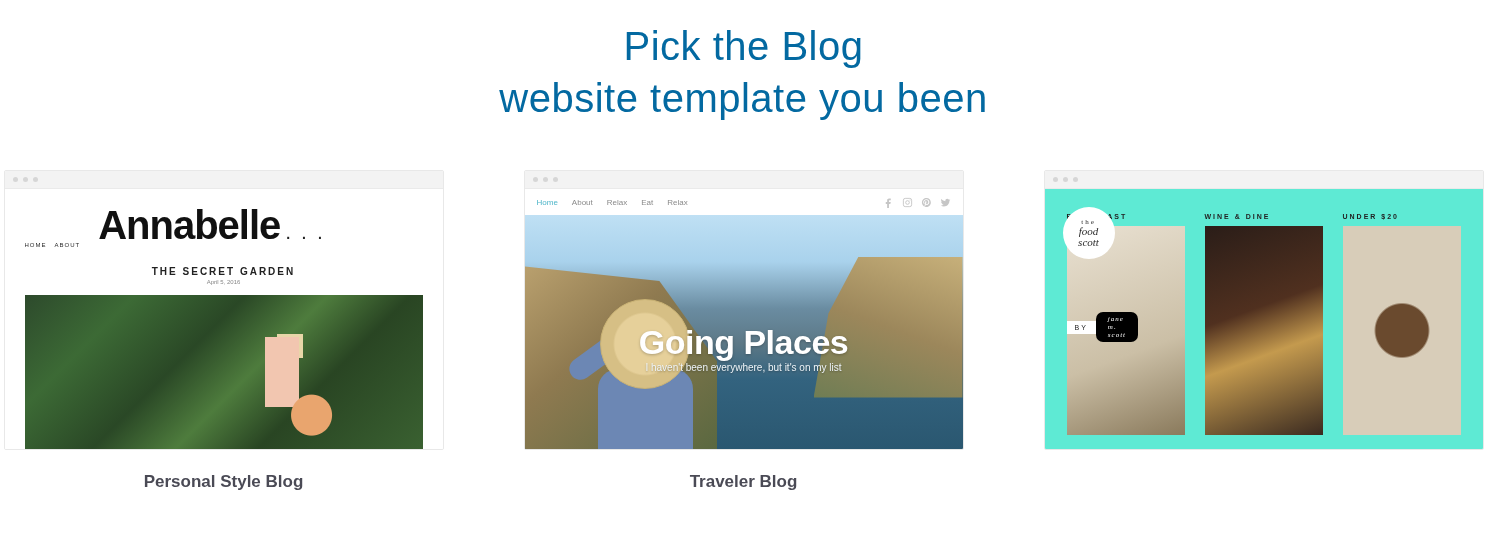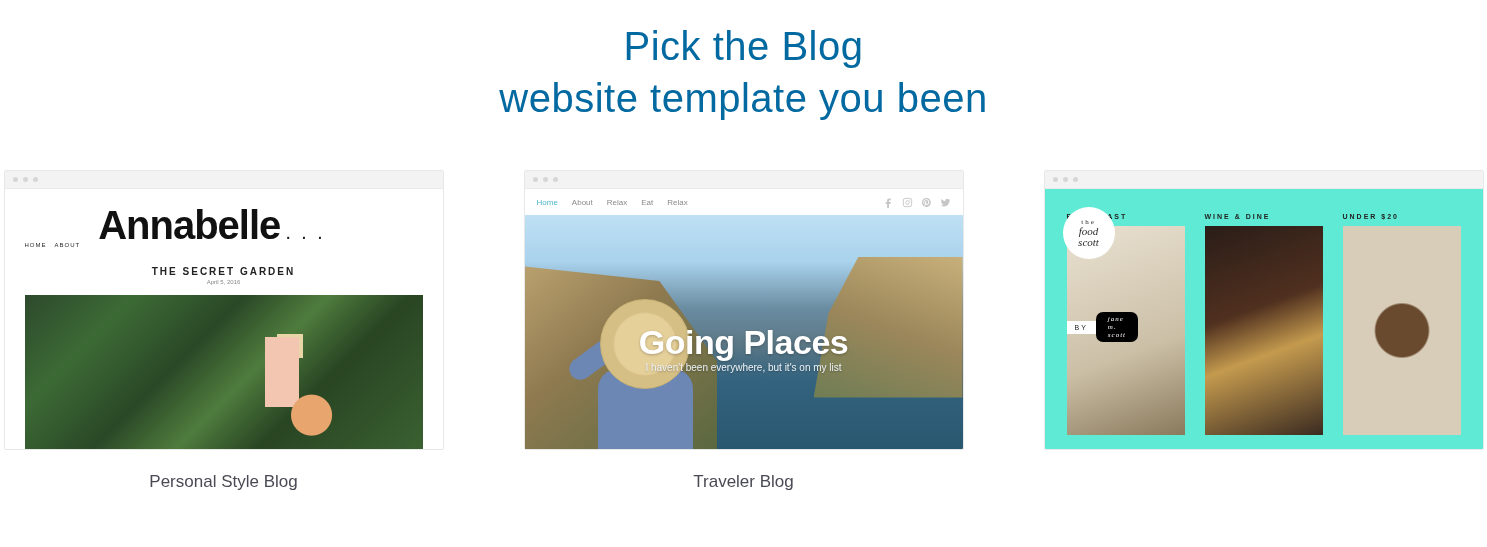--- a/index.html
+++ b/index.html
@@ -43,21 +43,21 @@
     padding-left: 8px;
     gap: 5px;
   }
   .dot { width: 5px; height: 5px; border-radius: 50%; background: #d6d6d6; }
   .viewport { flex: 1; position: relative; overflow: hidden; }
   .caption {
     text-align: center;
     font-size: 17px;
     color: #4a4a55;
     margin-top: 22px;
-    font-weight: 400;
+    font-weight: 700;
   }
 
   
   .t1 { background: #fff; padding: 14px 20px 0; display:flex; flex-direction:column; height:100%; }
   .t1-top { display:flex; align-items:flex-end; }
   .t1-nav { display:flex; gap:8px; font-size:6px; letter-spacing:1px; color:#2b2b2b; margin-right:18px; }
   .t1-logo { font-size:40px; font-weight:700; letter-spacing:-1px; color:#111; font-family: Futura, "Century Gothic", sans-serif; }
   .t1-logo .dots { font-size:14px; letter-spacing:4px; margin-left:6px; color:#222; }
   .t1-sub { text-align:center; margin-top:18px; }
   .t1-sub .title { font-size:10px; letter-spacing:2px; font-weight:700; color:#222; }

